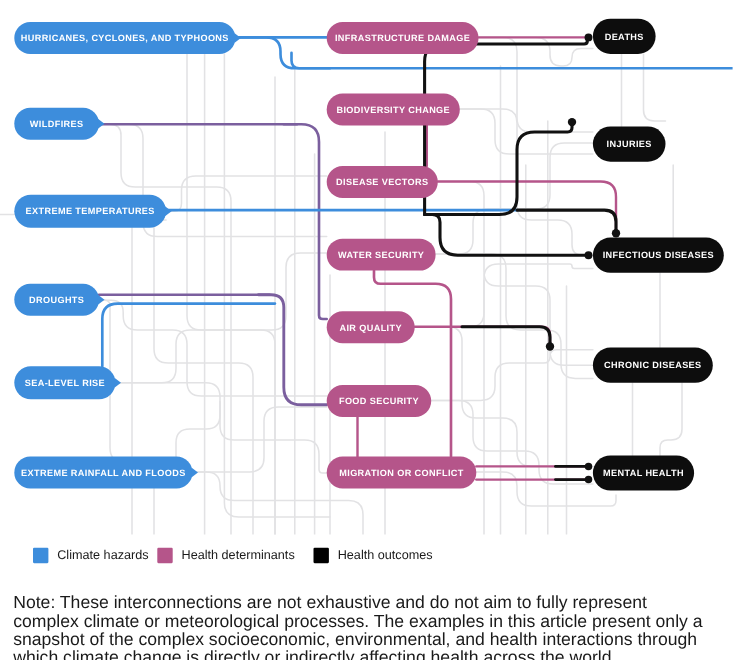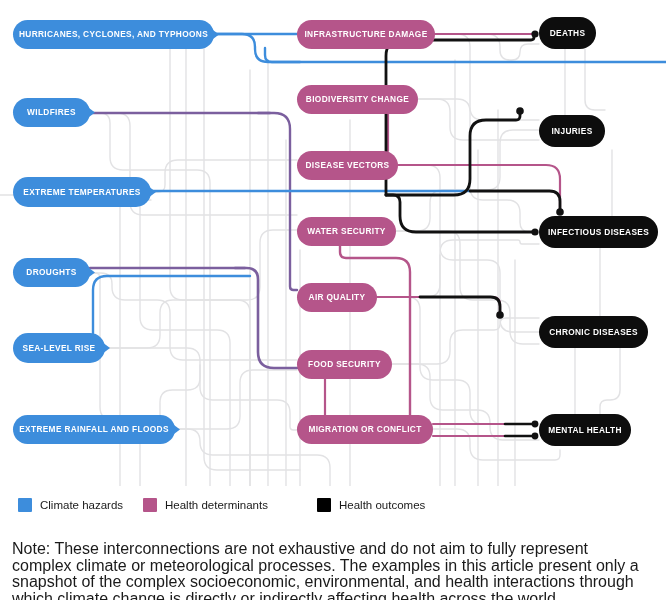--- a/index.html
+++ b/index.html
@@ -42,23 +42,23 @@
     width: 14px; height: 14px;
     display: inline-block;
     border-radius: 1px;
   }
   .legend-text {
     font-family: "Liberation Sans", sans-serif;
     font-size: 11.5px;
     color: #1a1a1a;
     white-space: nowrap;
   }
-  #legend-climate { left: 4px; }
+  #legend-climate { left: 16px; }
   #legend-determinants { left: 129px; }
-  #legend-outcomes { left: 271px; margin-left: 32px; }
+  #legend-outcomes { left: 271px; }
 
   .note {
     position: absolute;
     left: 12px; top: 541px;
     width: 640px;
     font-family: "Liberation Sans", sans-serif;
     font-size: 16px;
     line-height: 16.5px;
     color: #1a1a1a;
     text-align: left;

